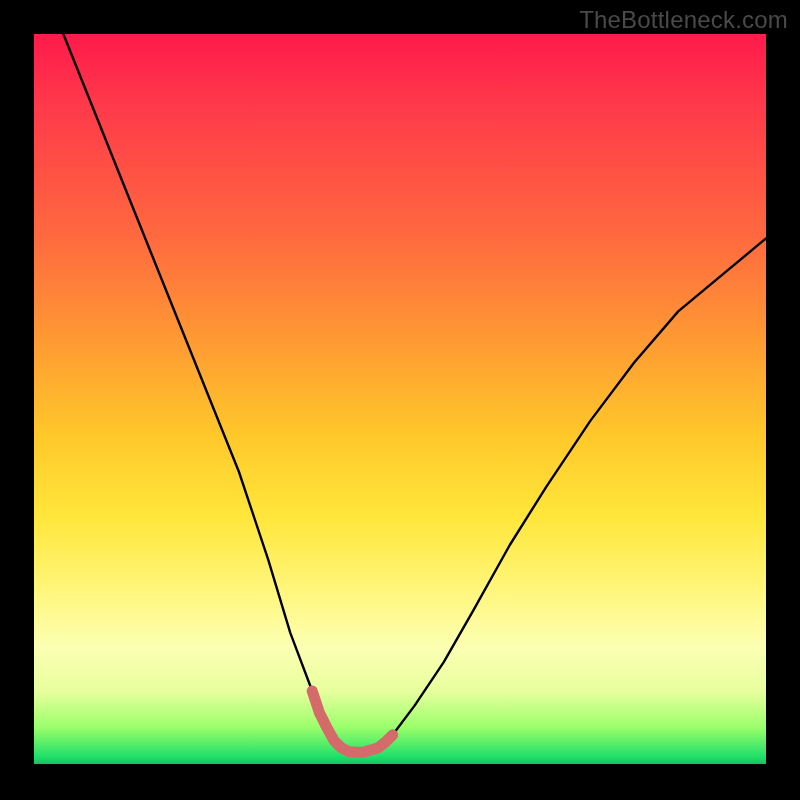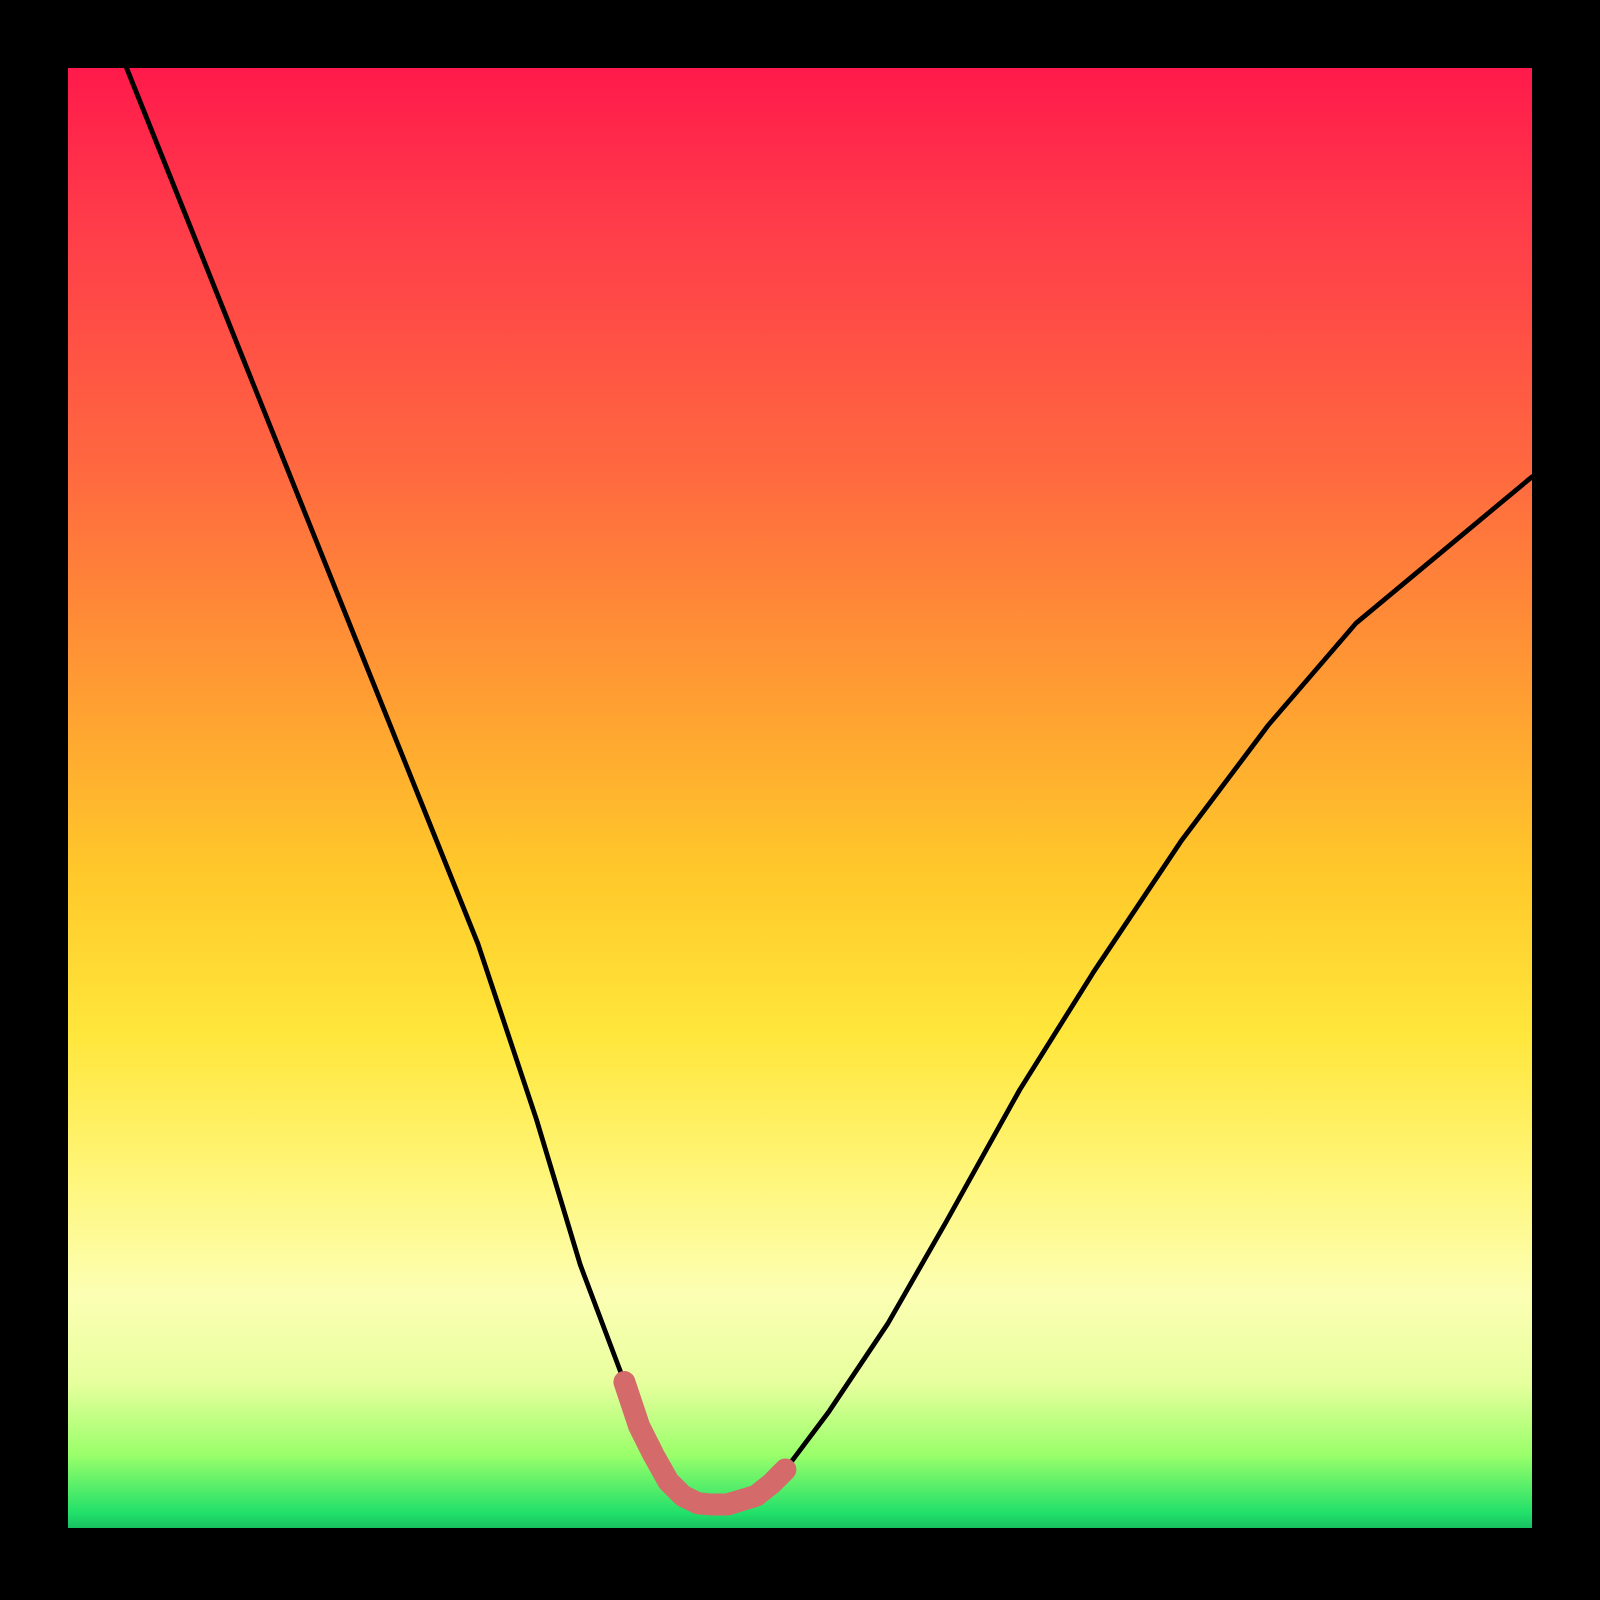--- a/index.html
+++ b/index.html
@@ -56,20 +56,21 @@
     top: 0;
     width: 732px;
     height: 730px;
     overflow: visible;
   }
 </style>
 </head>
 <body>
 
 <div class="frame">
+  <div class="watermark">TheBottleneck.com</div>
 
   <div class="plot-area">
     <svg class="curve" viewBox="0 0 732 730" preserveAspectRatio="none">
       <path id="main-curve" fill="none" stroke="#000000" stroke-width="2.4" stroke-linecap="round" stroke-linejoin="round" d="M29.3 0.0 L58.6 73.0 L87.8 146.0 L117.1 219.0 L146.4 292.0 L175.7 365.0 L205.0 438.0 L234.2 525.6 L256.2 598.6 L278.2 657.0 L292.8 693.5 L307.4 713.9 L318.4 718.3 L329.4 718.3 L344.0 713.9 L358.7 700.8 L380.6 671.6 L409.9 627.8 L439.2 576.7 L475.8 511.0 L512.4 452.6 L556.3 386.9 L600.2 328.5 L644.2 277.4 L688.1 240.9 L732.0 204.4"></path>
       <path id="highlight-curve" fill="none" stroke="#d46a6a" stroke-width="11" stroke-linecap="round" stroke-linejoin="round" d="M278.2 657.0 L285.5 678.9 L292.8 693.5 L300.1 706.6 L307.4 713.9 L314.8 717.6 L322.1 718.3 L329.4 718.3 L336.7 716.1 L344.0 713.9 L351.4 708.1 L358.7 700.8"></path>
     </svg>
   </div>
 </div>
 
 </body></html>

